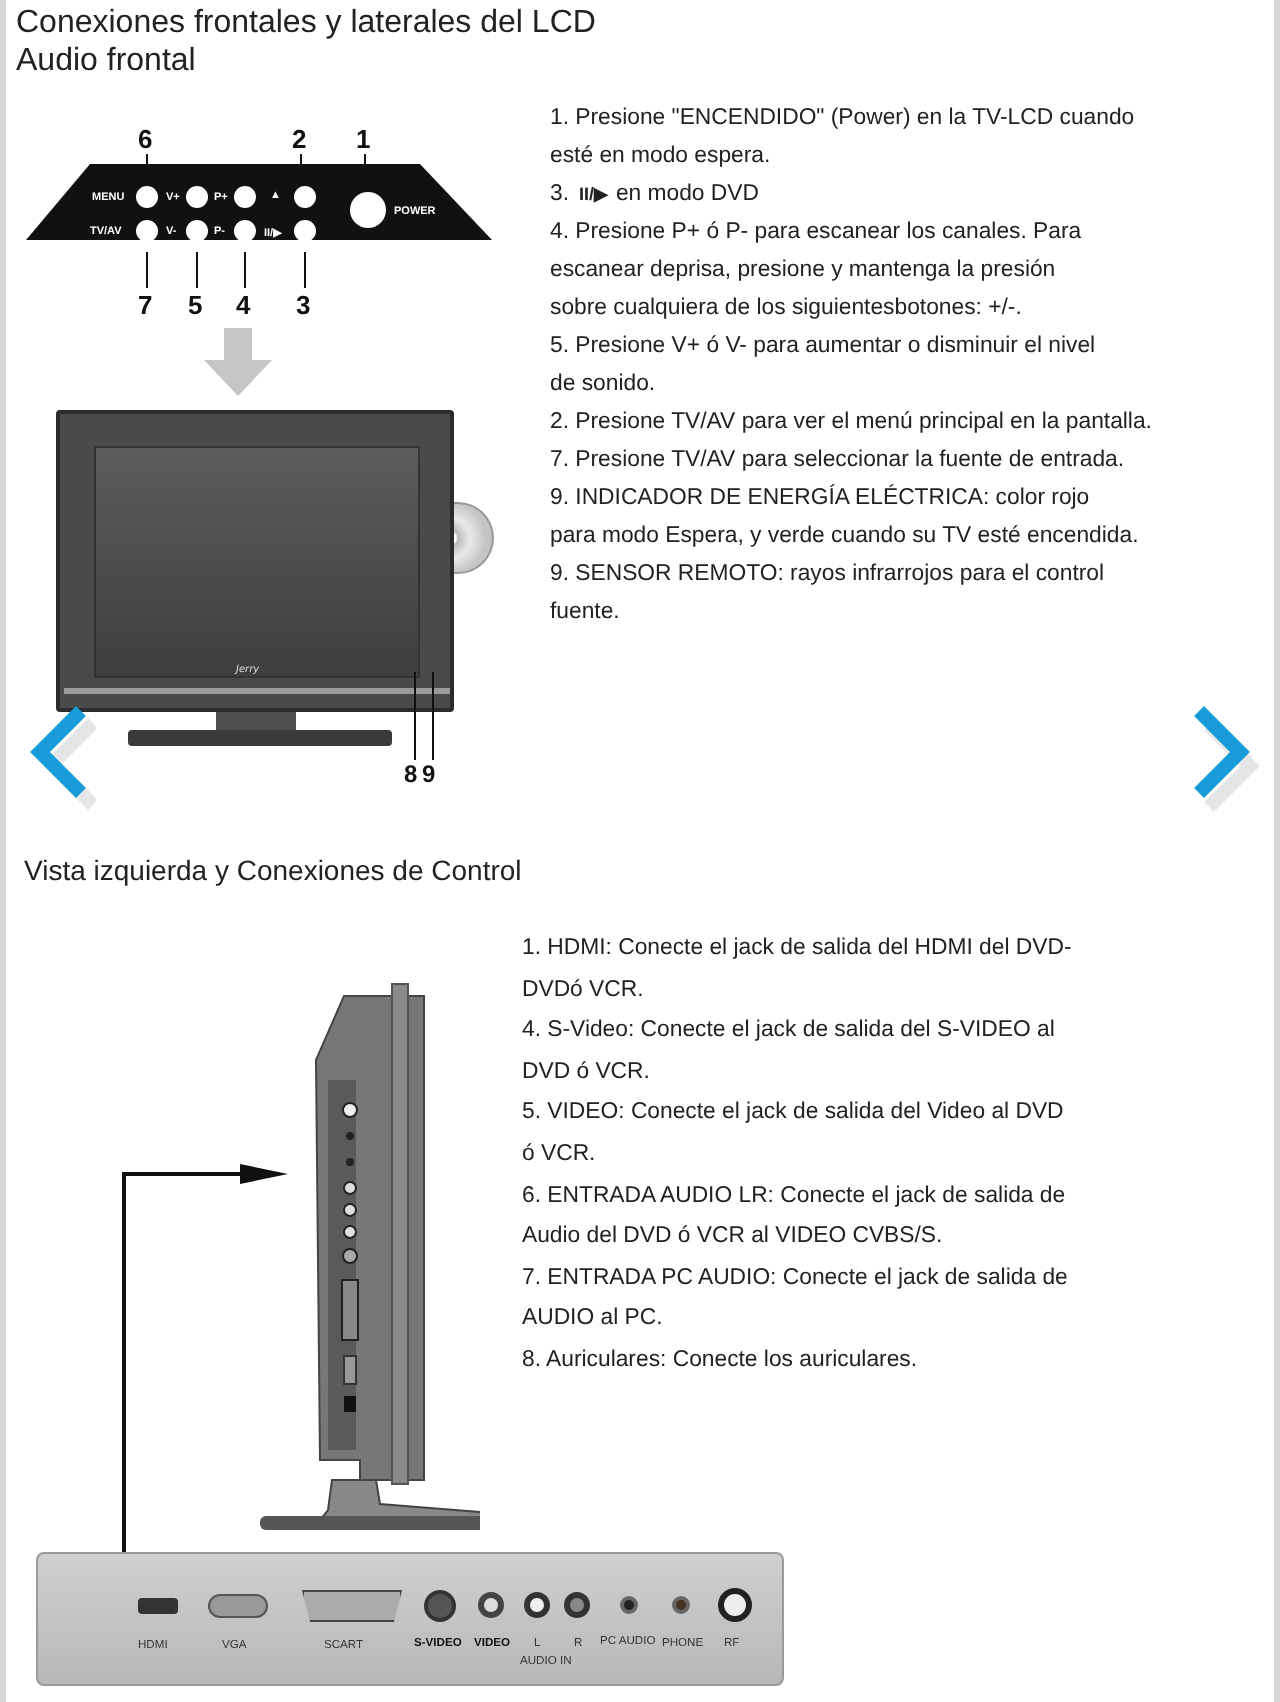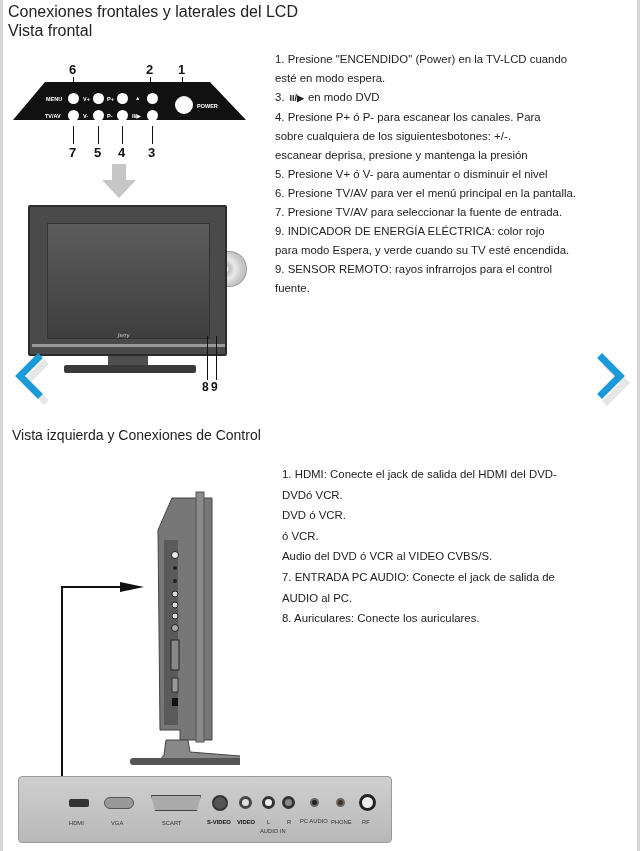--- a/index.html
+++ b/index.html
@@ -8,21 +8,21 @@
   .page-border-left { position: absolute; left: 0; top: 0; width: 3px; height: 851px; background: #d6d6d6; }
   .page-border-right { position: absolute; right: 0; top: 0; width: 3px; height: 851px; background: #d6d6d6; }
 
   .title { position: absolute; left: 8px; top: 2px; font-size: 16px; line-height: 20px; color: #222; font-family: "Liberation Sans", sans-serif; }
   .subtitle { position: absolute; left: 8px; top: 21px; font-size: 16px; line-height: 20px; color: #222; font-family: "Liberation Sans", sans-serif; }
   .section2-title { position: absolute; left: 12px; top: 426px; font-size: 14px; line-height: 18px; color: #222; font-family: "Liberation Sans", sans-serif; }
 
   .text-list { position: absolute; font-size: 11.4px; line-height: 19px; color: #222; font-family: "Liberation Sans", sans-serif; }
   .text-list .line { white-space: nowrap; }
   .list1 { left: 275px; top: 50px; }
-  .list2 { left: 282px; top: 464px; line-height: 20.6px; }
+  .list2 { left: 261px; top: 464px; line-height: 20.6px; }
   .inline-glyph { display: inline-block; font-size: 9px; margin: 0 4px 0 8px; font-weight: bold; }
 
   
   .panel-wrap { position: absolute; left: 10px; top: 60px; width: 240px; height: 100px; }
   .panel-num { position: absolute; font-size: 13px; font-weight: bold; font-family: "Liberation Sans", sans-serif; color: #111; }
   .panel-line { position: absolute; width: 1px; background: #111; }
   .panel-btn { position: absolute; width: 11px; height: 11px; border-radius: 50%; background: #fff; }
   .panel-lbl { position: absolute; font-size: 5.5px; font-weight: bold; color: #fff; font-family: "Liberation Sans", sans-serif; }
 
   
@@ -54,21 +54,21 @@
   .conn-lbl.bold { font-weight: bold; color: #111; }
   .jack { position: absolute; border-radius: 50%; }
 </style>
 </head>
 <body>
 
 <div class="page-border-left"></div>
 <div class="page-border-right"></div>
 
 <div class="title">Conexiones frontales y laterales del LCD</div>
-<div class="subtitle">Vista frontal</div>
+<div class="subtitle">Audio frontal</div>
 
 <div class="panel-wrap">
   <svg width="240" height="100" style="position:absolute;left:0;top:0">
     <polygon points="35,22 200,22 236,60 3,60" fill="#111"></polygon>
   </svg>
   <span class="panel-num" style="left:59px;top:2px">6</span>
   <span class="panel-num" style="left:136px;top:2px">2</span>
   <span class="panel-num" style="left:168px;top:2px">1</span>
   <span class="panel-num" style="left:59px;top:85px">7</span>
   <span class="panel-num" style="left:84px;top:85px">5</span>
@@ -125,24 +125,25 @@
   <span class="tv-num" style="left:183px;top:175px">9</span>
 </div>
 
 <div class="text-list list1">
   <div class="line">1. Presione "ENCENDIDO" (Power) en la TV-LCD cuando</div>
   <div class="line">esté en modo espera.</div>
   <div class="line">
     <span>3.</span><span class="inline-glyph" style="margin-left:5px">II/▶</span><span>en modo DVD</span>
   </div>
   <div class="line">4. Presione P+ ó P- para escanear los canales. Para</div>
+  <div class="line">escanear deprisa, presione y mantenga la presión</div>
   <div class="line">sobre cualquiera de los siguientesbotones: +/-.</div>
-  <div class="line">escanear deprisa, presione y mantenga la presión</div>
   <div class="line">5. Presione V+ ó V- para aumentar o disminuir el nivel</div>
-  <div class="line">6. Presione TV/AV para ver el menú principal en la pantalla.</div>
+  <div class="line">de sonido.</div>
+  <div class="line">2. Presione TV/AV para ver el menú principal en la pantalla.</div>
   <div class="line">7. Presione TV/AV para seleccionar la fuente de entrada.</div>
   <div class="line">9. INDICADOR DE ENERGÍA ELÉCTRICA: color rojo</div>
   <div class="line">para modo Espera, y verde cuando su TV esté encendida.</div>
   <div class="line">9. SENSOR REMOTO: rayos infrarrojos para el control</div>
   <div class="line">fuente.</div>
 </div>
 
 <div class="nav-arrow nav-prev">
   <svg width="40" height="60">
     <polyline points="30,10 12,28 30,46" fill="none" stroke="#e6e6e6" stroke-width="7" stroke-linecap="square" transform="translate(6,4)"></polyline>
@@ -211,19 +212,22 @@
   <div class="jack" style="left:317px;top:21px;width:9px;height:9px;background:#432;border:2px solid #666"></div>
   <span class="conn-lbl" style="left:312px;top:42px">PHONE</span>
 
   <div class="jack" style="left:340px;top:17px;width:17px;height:17px;background:#eee;border:3px solid #222"></div>
   <span class="conn-lbl" style="left:343px;top:42px">RF</span>
 </div>
 
 <div class="text-list list2">
   <div class="line">1. HDMI: Conecte el jack de salida del HDMI del DVD-</div>
   <div class="line">DVDó VCR.</div>
+  <div class="line">4. S-Video: Conecte el jack de salida del S-VIDEO al</div>
   <div class="line">DVD ó VCR.</div>
+  <div class="line">5. VIDEO: Conecte el jack de salida del Video al DVD</div>
   <div class="line">ó VCR.</div>
+  <div class="line">6. ENTRADA AUDIO LR: Conecte el jack de salida de</div>
   <div class="line">Audio del DVD ó VCR al VIDEO CVBS/S.</div>
   <div class="line">7. ENTRADA PC AUDIO: Conecte el jack de salida de</div>
   <div class="line">AUDIO al PC.</div>
   <div class="line">8. Auriculares: Conecte los auriculares.</div>
 </div>
 
 </body></html>

